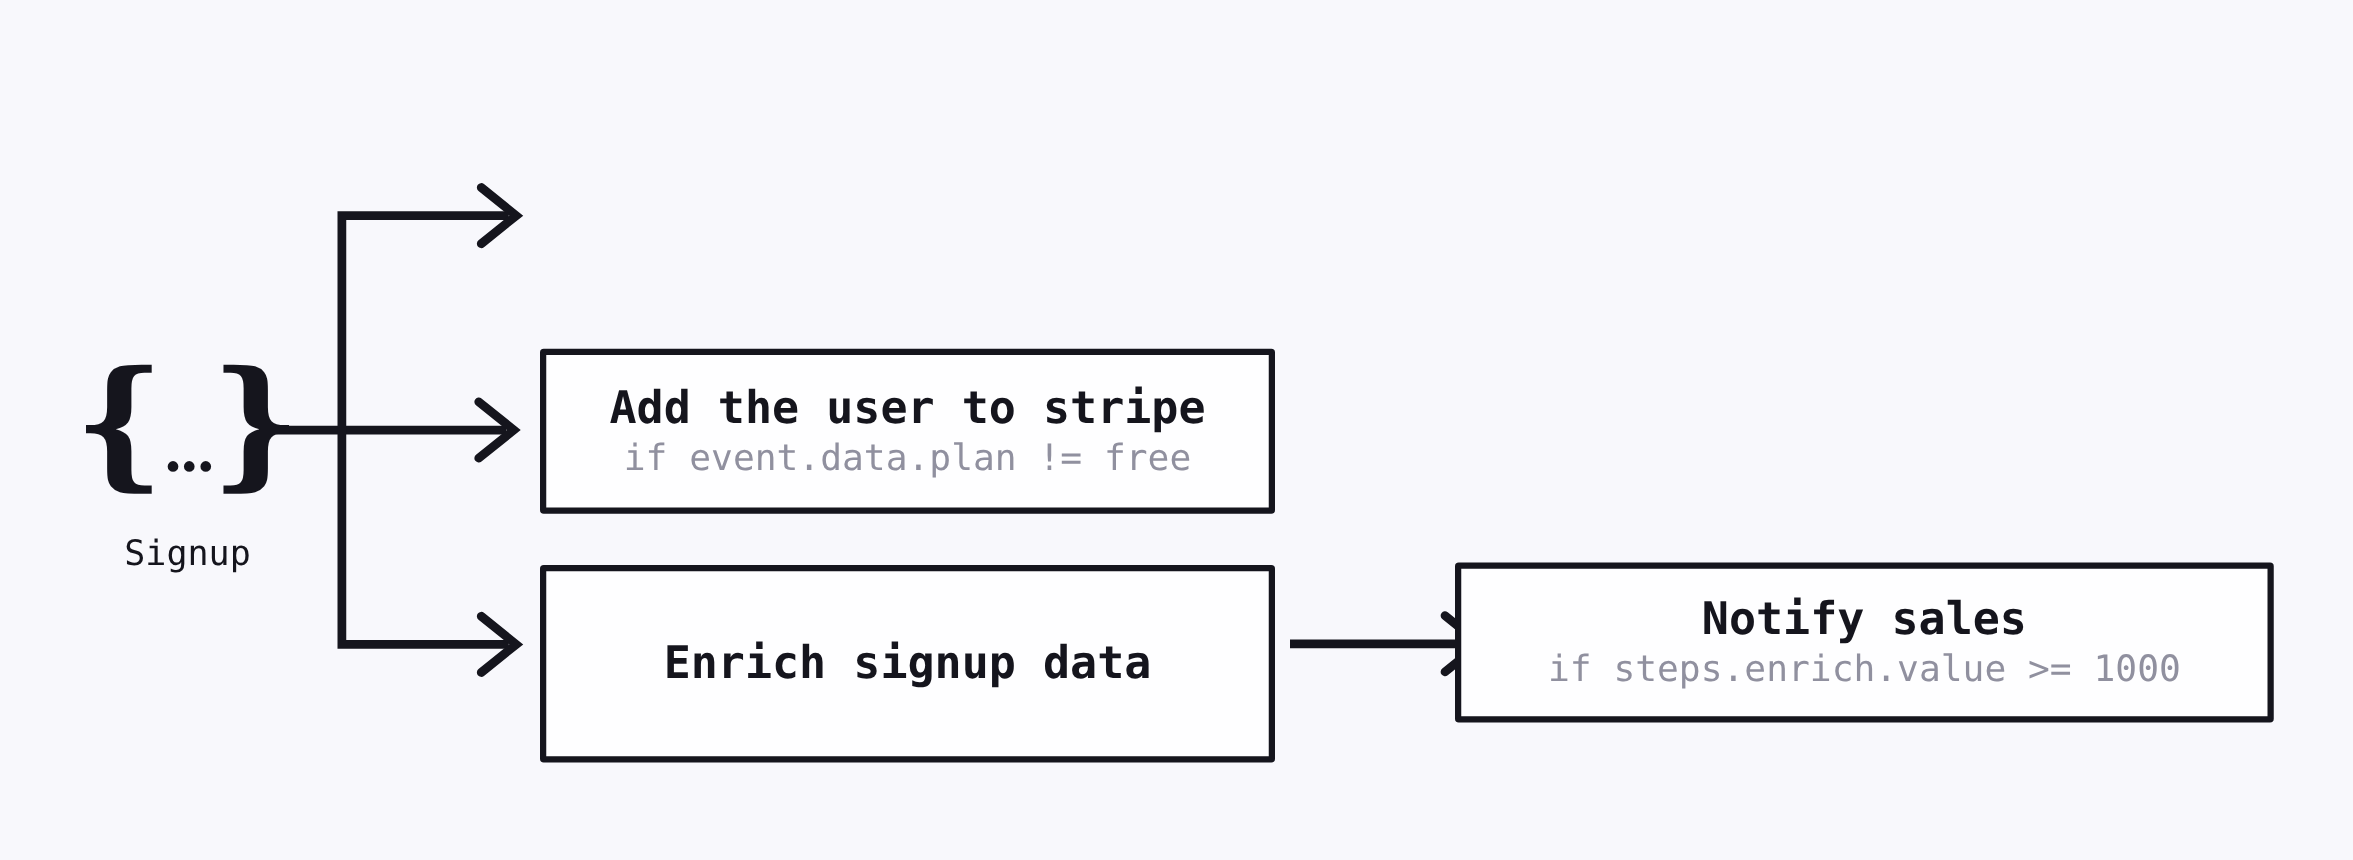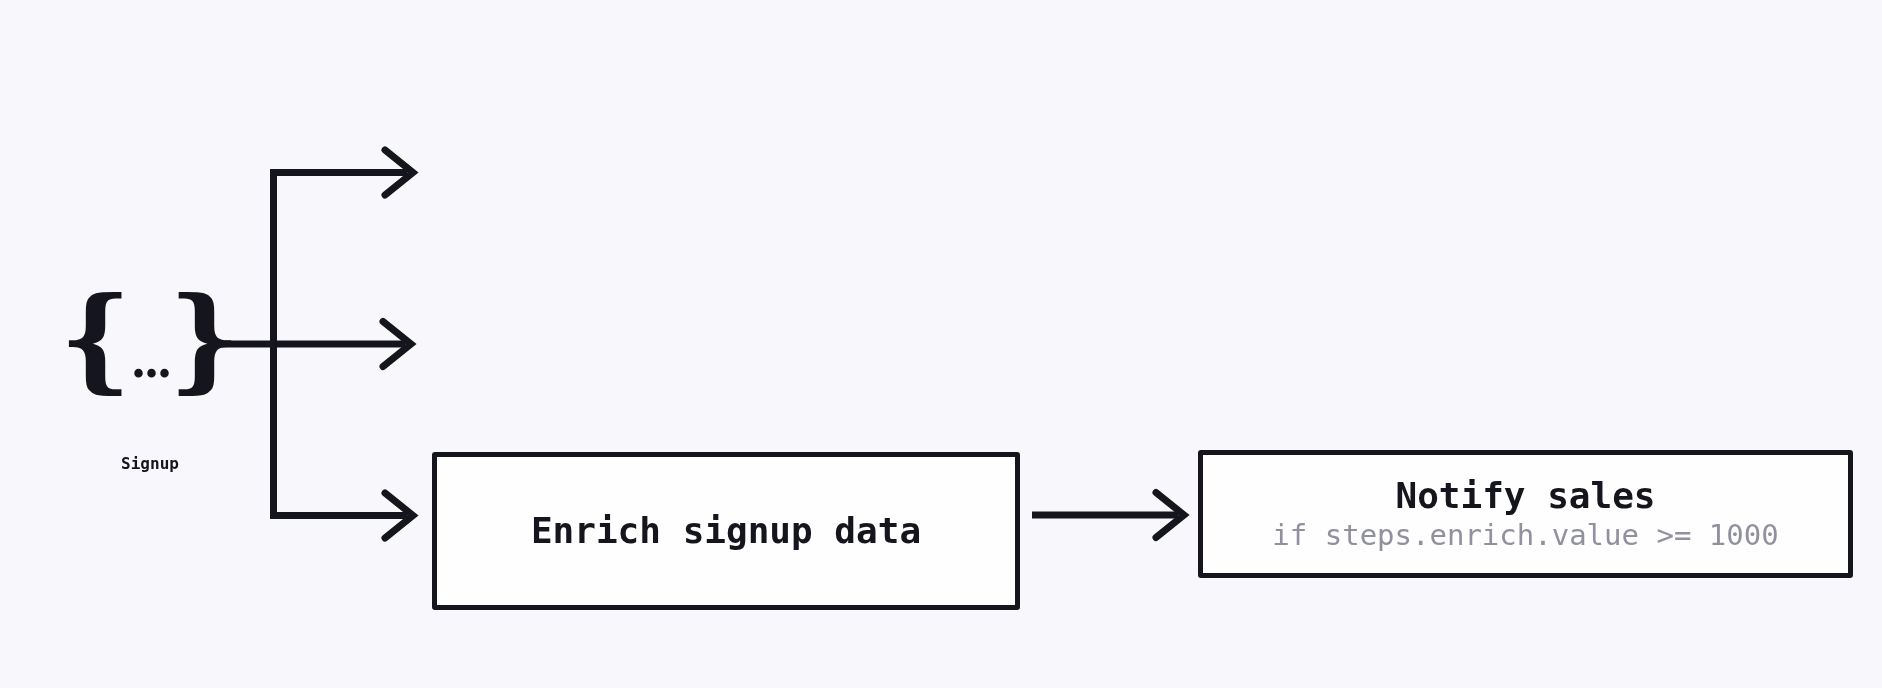--- a/index.html
+++ b/index.html
@@ -39,24 +39,23 @@
     font-size:46px;
     line-height:46px;
     letter-spacing:-3px;
     transform:translateY(22px);
     margin:0 -1px;
   }
   .trigger-label{
     position:absolute;
     left:96px;top:426px;width:108px;
     text-align:center;
-    font-weight:700;
-    font-size:16px;
+    font-weight:400;
+    font-size:28px;
     color:var(--ink);
-    margin-top:28px;
   }
   
   .step-box{
     position:absolute;
     background:var(--box-bg);
     border:5px solid var(--ink);
     border-radius:3px;
     display:flex;
     flex-direction:column;
     align-items:center;
@@ -73,21 +72,21 @@
   .step-box .condition{
     font-weight:400;
     font-size:29px;
     line-height:1.1;
     color:var(--muted);
     white-space:nowrap;
   }
   .box-welcome{left:432px;top:107px;width:588px;height:128px;}
   .box-stripe {left:432px;top:279px;width:588px;height:132px;}
   .box-enrich {left:432px;top:452px;width:588px;height:158px;}
-  .box-notify {left:1198px;top:450px;width:655px;height:128px;}
+  .box-notify {left:1164px;top:450px;width:655px;height:128px;}
   
   svg.arrows{
     position:absolute;
     left:0;top:0;width:1882px;height:688px;
     pointer-events:none;
   }
   svg.arrows path{
     stroke:var(--ink);
     stroke-width:7;
     fill:none;
@@ -117,20 +116,24 @@
   </svg>
 
   <div class="trigger-symbol">
     <span class="brace">{</span>
     <span class="dots">...</span>
     <span class="brace">}</span>
   </div>
   <div class="trigger-label">Signup</div>
 
 
+  <div class="step-box box-stripe">
+    <span class="title">Add the user to stripe</span>
+    <span class="condition">if event.data.plan != free</span>
+  </div>
 
   <div class="step-box box-enrich">
     <span class="title">Enrich signup data</span>
   </div>
 
   <div class="step-box box-notify">
     <span class="title">Notify sales</span>
     <span class="condition">if steps.enrich.value &gt;= 1000</span>
   </div>
 

